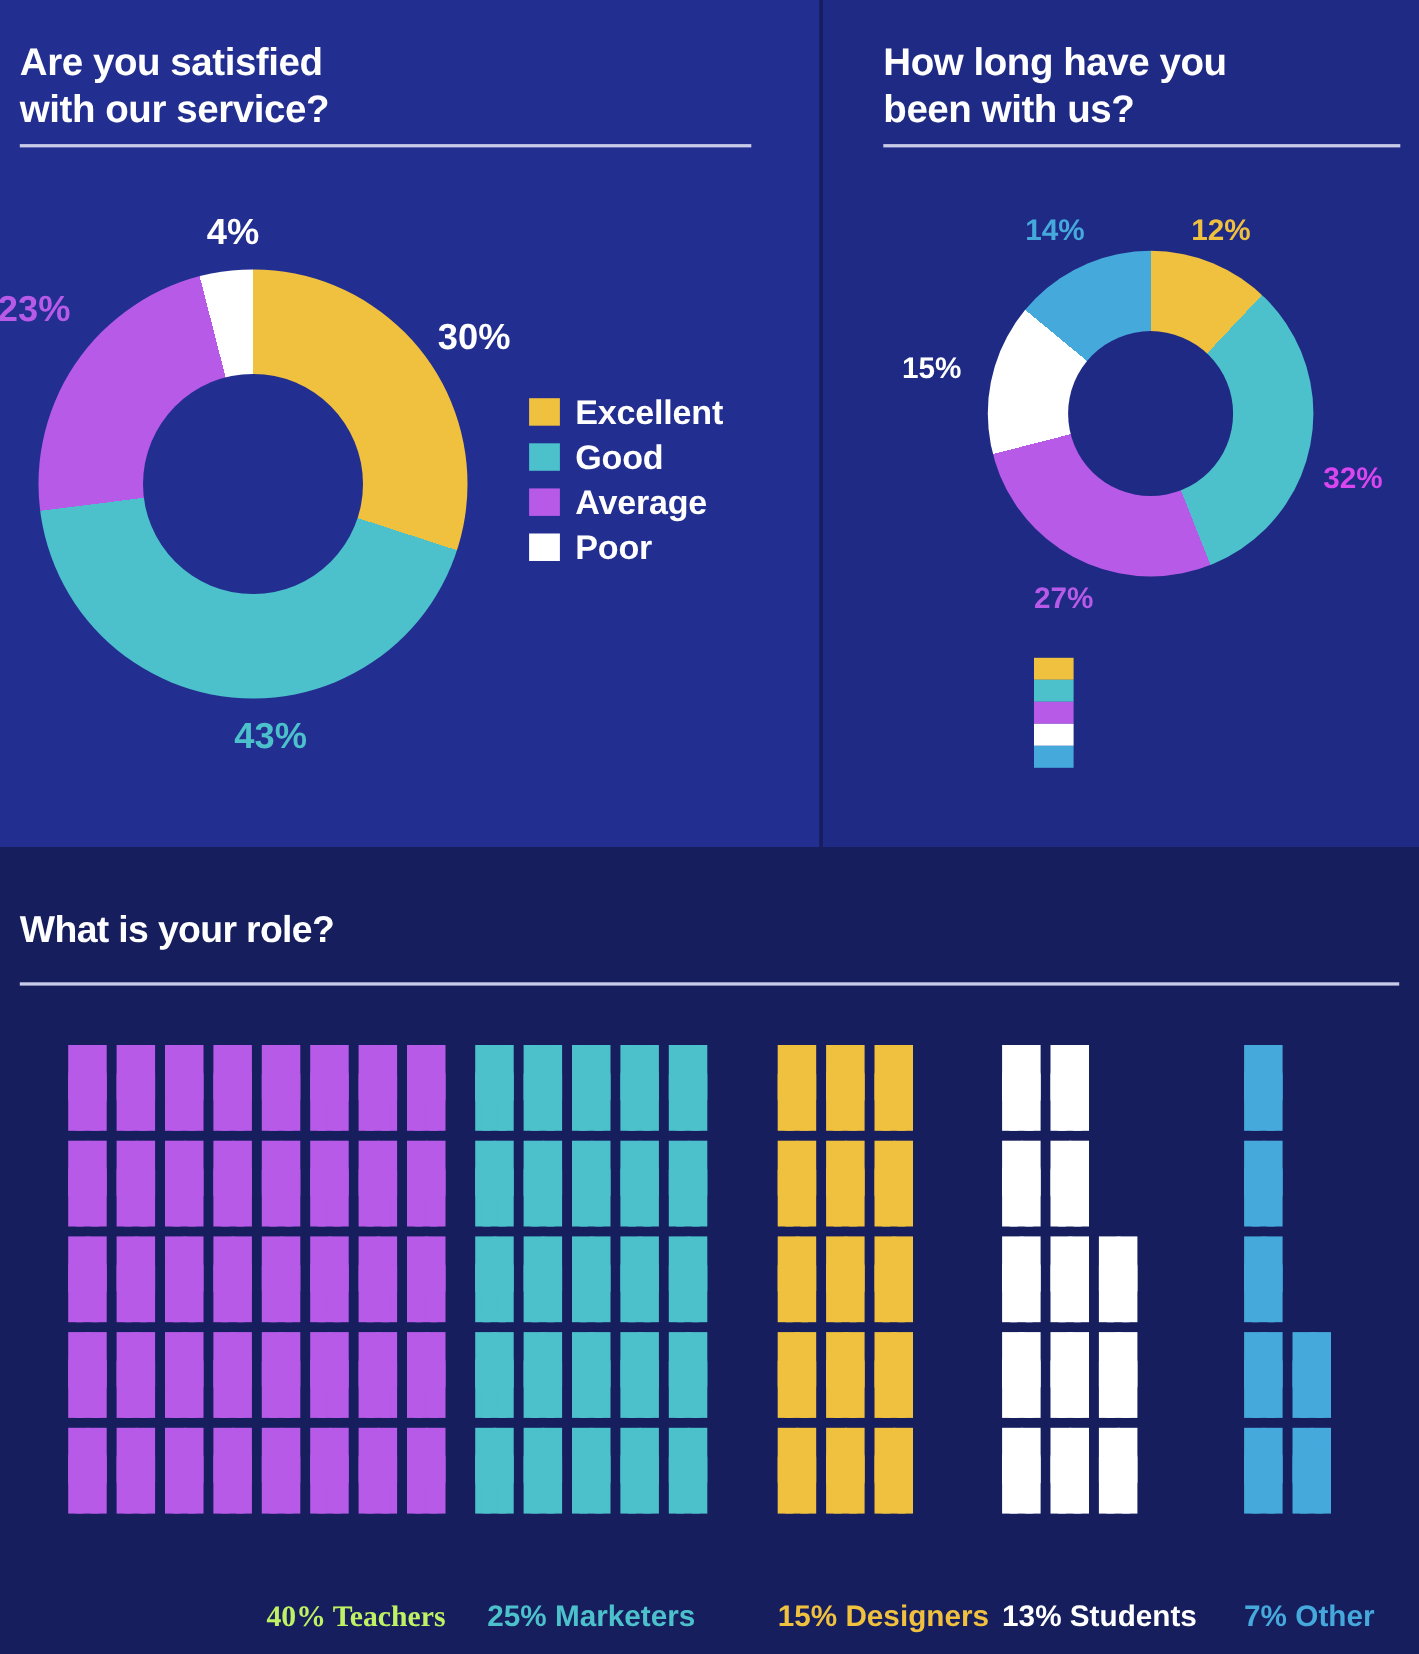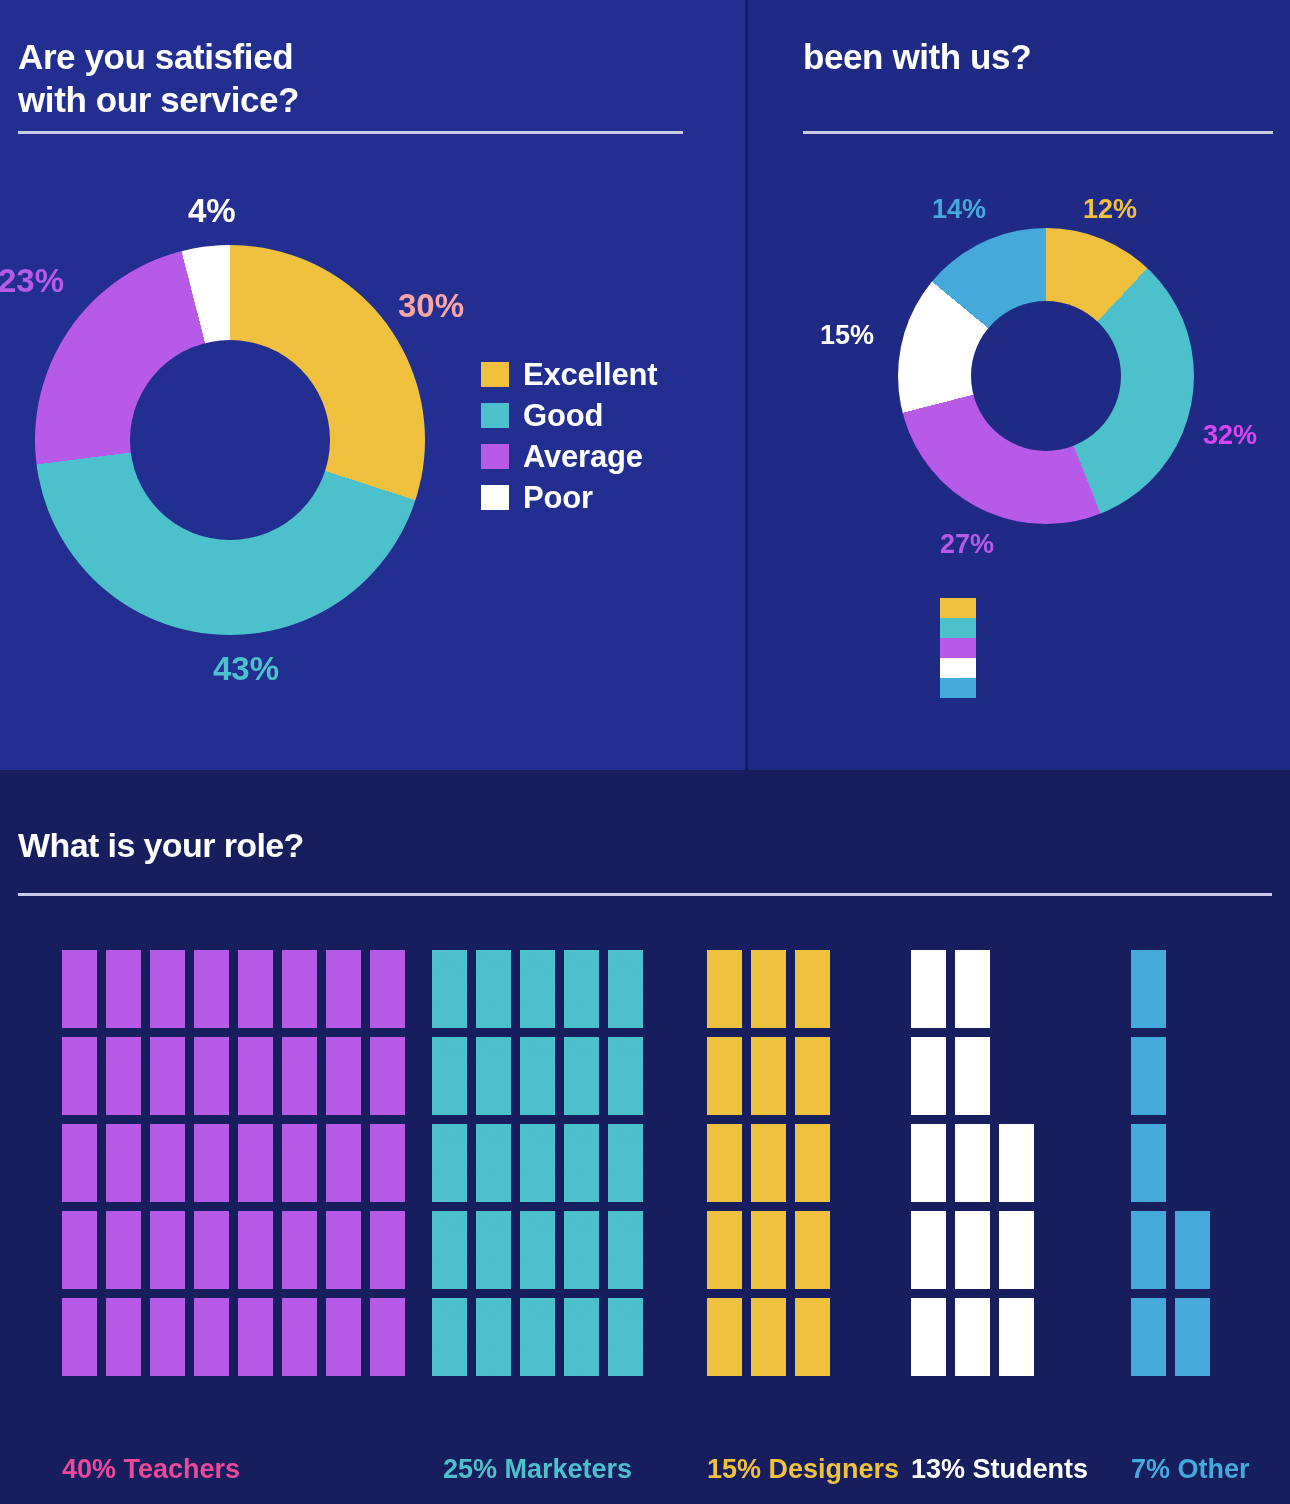--- a/index.html
+++ b/index.html
@@ -124,21 +124,21 @@
       <div class="panel-title" style="left:18px; top:36px;">
         <div>Are you satisfied</div>
         <div>with our service?</div>
       </div>
       <div class="title-rule" style="left:18px; top:131px; width:665px;"></div>
 
       <div class="donut" id="donut1" style="background: conic-gradient(rgb(240, 192, 63) 0deg, rgb(240, 192, 63) 108deg, rgb(76, 192, 203) 108deg, rgb(76, 192, 203) 262.8deg, rgb(183, 90, 232) 262.8deg, rgb(183, 90, 232) 345.6deg, rgb(255, 255, 255) 345.6deg, rgb(255, 255, 255) 360deg);">
         <div class="hole"></div>
       </div>
 
-      <div class="pct" style="left:398px; top:287px; color:#fca5a5;">30%</div>
+      <div class="pct" style="left:398px; top:287px; color:#ffffff;">30%</div>
       <div class="pct" style="left:213px; top:650px; color:#4cc0cb;">43%</div>
       <div class="pct" style="left:-2px; top:262px; color:#b75ae8;">23%</div>
       <div class="pct" style="left:188px; top:192px; color:#ffffff;">4%</div>
 
       <div class="legend1">
         <div class="row">
           <span class="sw" style="background:#f0c03f;"></span>
           <span class="lb">Excellent</span>
         </div>
         <div class="row">
@@ -153,20 +153,21 @@
           <span class="sw" style="background:#ffffff;"></span>
           <span class="lb">Poor</span>
         </div>
       </div>
     </div>
 
     <div class="divider-v"></div>
 
     <div class="panel panel-right">
       <div class="panel-title" style="left:55px; top:36px;">
+        <div>How long have you</div>
         <div>been with us?</div>
       </div>
       <div class="title-rule" style="left:55px; top:131px; width:470px;"></div>
     </div>
 
     <div class="donut" id="donut2" style="background: conic-gradient(rgb(240, 192, 63) 0deg, rgb(240, 192, 63) 43.2deg, rgb(76, 192, 203) 43.2deg, rgb(76, 192, 203) 158.4deg, rgb(183, 90, 232) 158.4deg, rgb(183, 90, 232) 255.6deg, rgb(255, 255, 255) 255.6deg, rgb(255, 255, 255) 309.6deg, rgb(69, 169, 220) 309.6deg, rgb(69, 169, 220) 360deg);">
       <div class="hole"></div>
     </div>
 
     <div class="pct pct-sm" style="left:1083px; top:194px; color:#f0c03f;">12%</div>
@@ -436,21 +437,21 @@
                 <span class="rleg"></span>
               </div>
               <div class="fig" style="background: rgb(183, 90, 232);">
                 <span class="head"></span>
                 <span class="body"></span>
                 <span class="lleg"></span>
                 <span class="rleg"></span>
               </div>
             </div>
           </div>
-          <div class="glabel" style="color: #ec4899; left: 0px; width: 343px; text-align: left;">40% Teachers</div>
+          <div class="glabel" style="color: #bef264; left: 0px; width: 343px; text-align: right; font-family: Liberation Serif, serif;">40% Teachers</div>
         </div>
         <div class="group" style="left: 432px;">
           <div class="grid">
             <div class="grow">
               <div class="fig" style="background: rgb(76, 192, 203);">
                 <span class="head"></span>
                 <span class="body"></span>
                 <span class="lleg"></span>
                 <span class="rleg"></span>
               </div>

